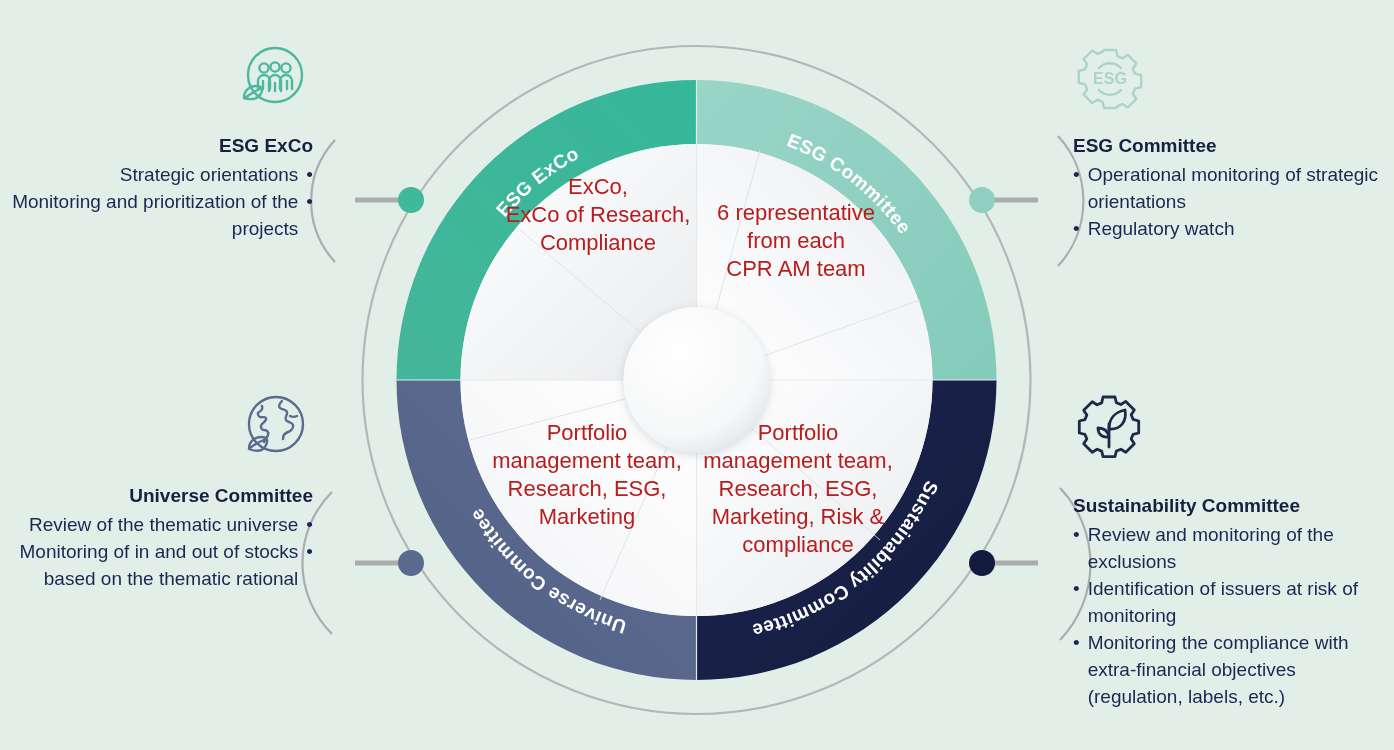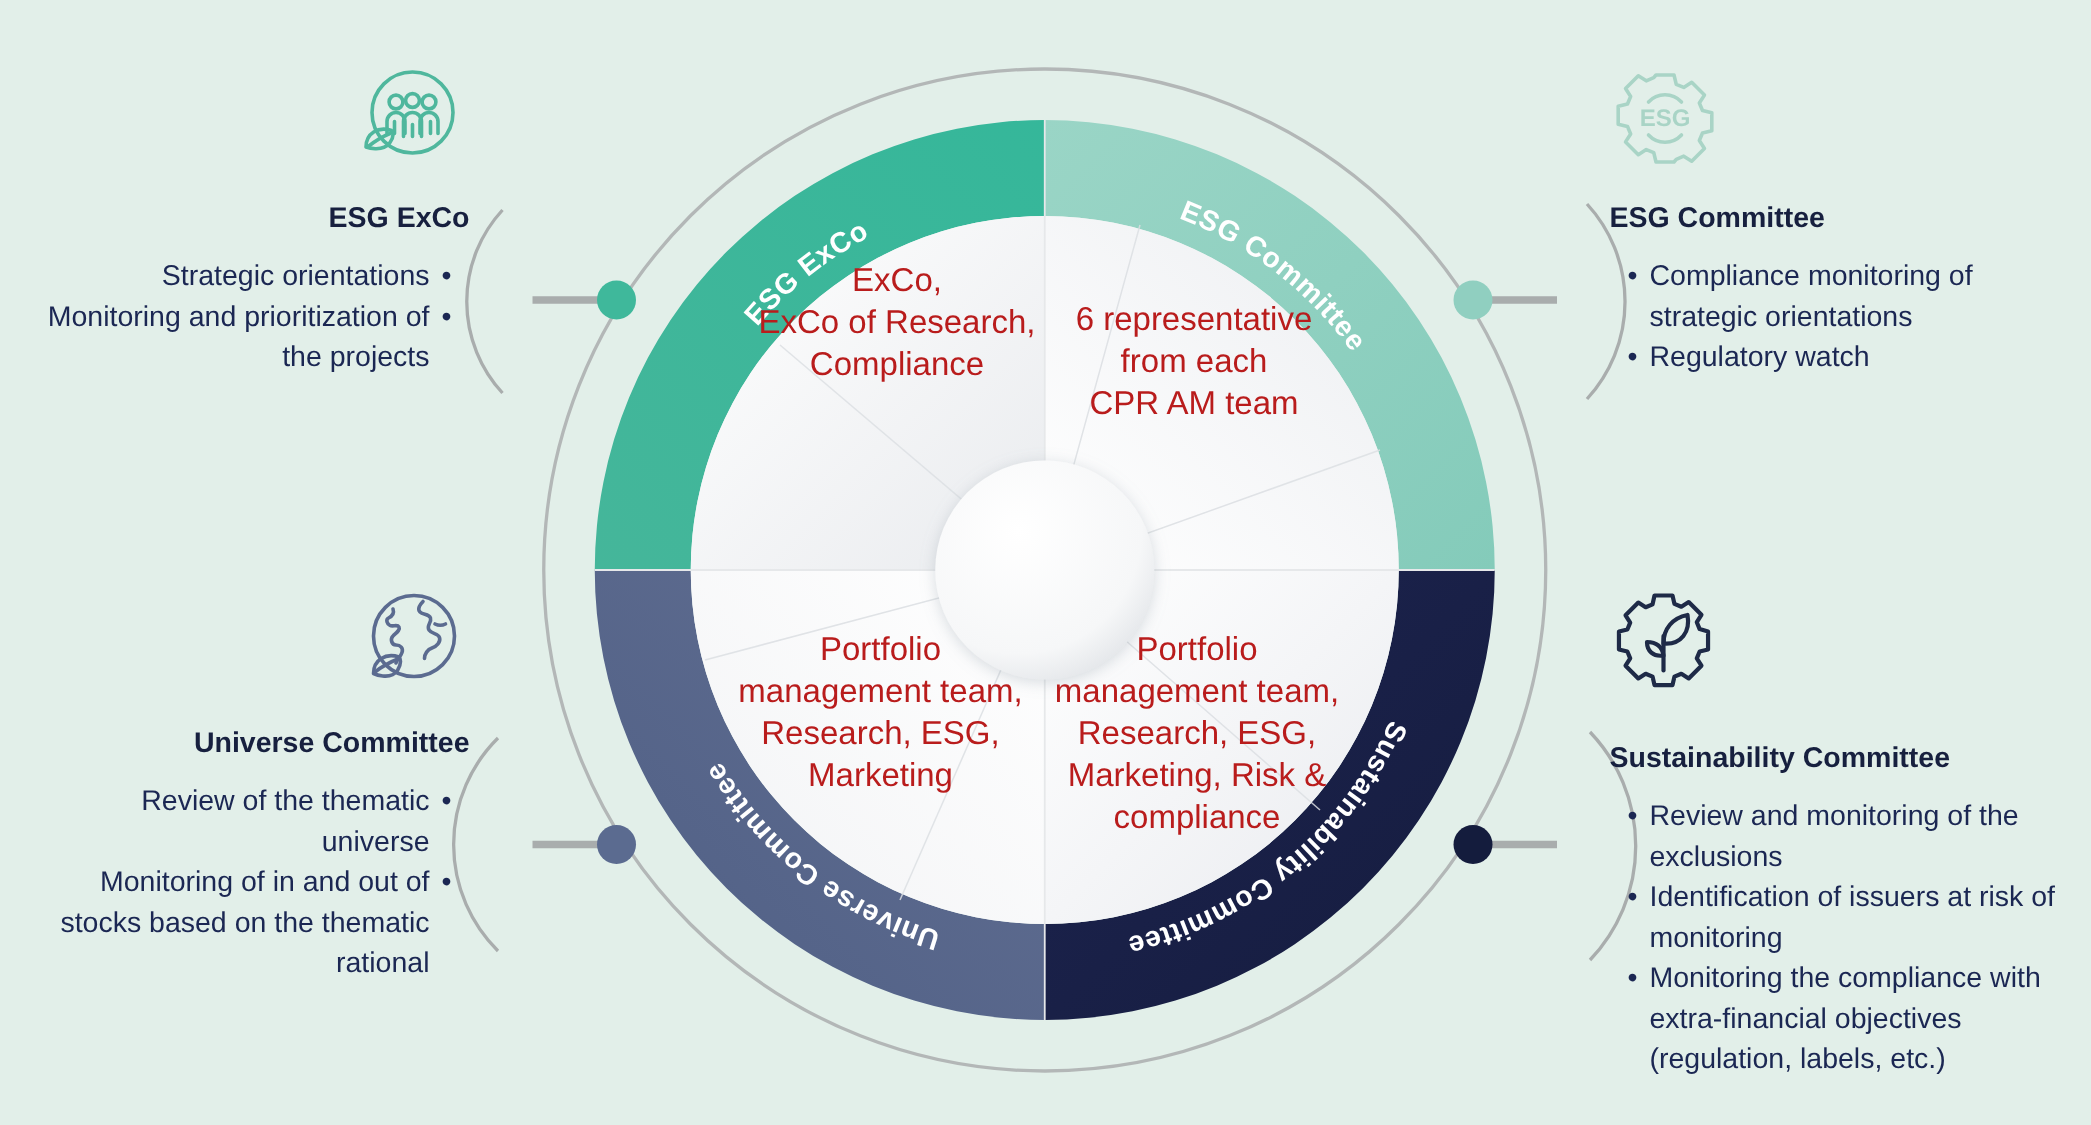--- a/index.html
+++ b/index.html
@@ -10,21 +10,21 @@
     color:#1b2247;
     overflow:hidden;
     position:relative;
   }
   #stage{position:absolute;inset:0;width:1394px;height:750px;}
   svg.layer{position:absolute;left:0;top:0;width:1394px;height:750px;overflow:visible;}
 
   
   .block{position:absolute;width:300px;}
   .block .title{font-weight:bold;font-size:19px;line-height:26px;color:#17203f;margin-bottom:2px;}
-  .block ul{list-style:none;margin:12px;padding:0;}
+  .block ul{list-style:none;margin:0;padding:0;}
   .block li{font-size:19px;line-height:27px;color:#1b2753;display:flex;gap:8px;}
   .block .bullet{flex:0 0 auto;}
   .block .btxt{flex:1 1 auto;}
 
   
   .block.left{text-align:right;}
   .block.left .title{text-align:right;}
   .block.left li{justify-content:flex-end;}
   .block.left .btxt{flex:0 1 auto;text-align:right;}
 
@@ -279,21 +279,21 @@
         <span class="bullet">•</span>
       </li>
     </ul>
   </div>
 
   <div class="block right" id="blk-esgcom">
     <div class="title">ESG Committee</div>
     <ul>
       <li>
         <span class="bullet">•</span>
-        <span class="btxt">Compliance monitoring of strategic orientations</span>
+        <span class="btxt">Operational monitoring of strategic orientations</span>
       </li>
       <li>
         <span class="bullet">•</span>
         <span class="btxt">Regulatory watch</span>
       </li>
     </ul>
   </div>
 
   <div class="block right" id="blk-sustain">
     <div class="title">Sustainability Committee</div>

